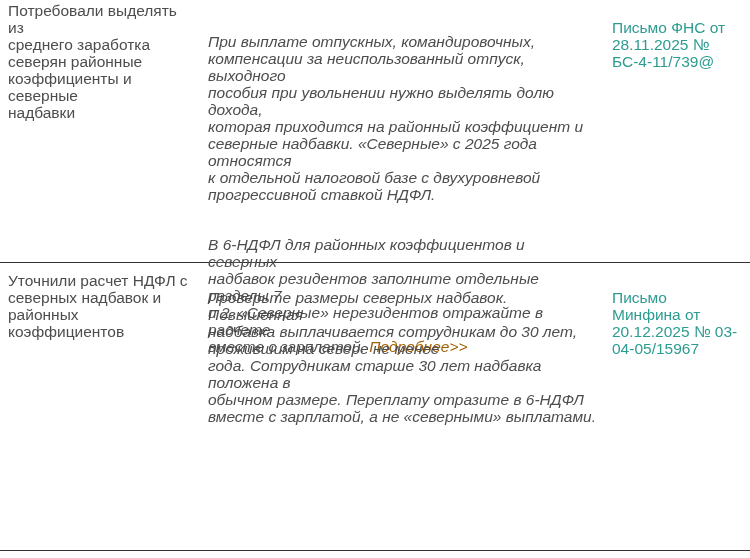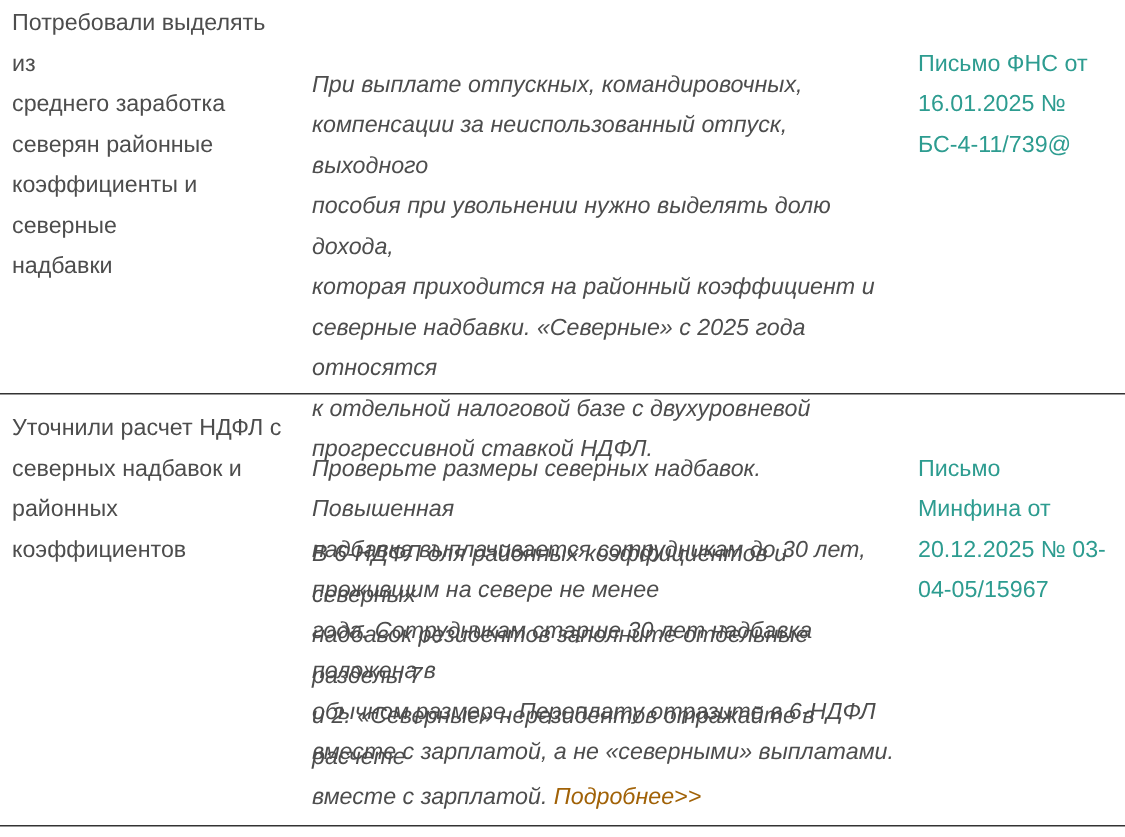--- a/index.html
+++ b/index.html
@@ -2,21 +2,21 @@
 <html><head>
 <meta charset="utf-8">
 <style>
   html, body { margin: 0; padding: 0; background: #ffffff; }
   .page {
     width: 750px;
     height: 558px;
     background: #ffffff;
     font-family: "Liberation Sans", sans-serif;
     font-size: 15.5px;
-    line-height: 27px;
+    line-height: 17px;
     color: #4d4d4d;
     overflow: hidden;
     box-sizing: border-box;
   }
   .row {
     display: grid;
     grid-template-columns: 208px 402px 140px;
     border-bottom: 1px solid #333333;
     box-sizing: border-box;
   }
@@ -62,21 +62,21 @@
 северные надбавки. «Северные» с 2025 года относятся
 к отдельной налоговой базе с двухуровневой
 прогрессивной ставкой НДФЛ.</span></p>
       <p class="para"><span>В 6-НДФЛ для районных коэффициентов и северных
 надбавок резидентов заполните отдельные разделы 7
 и 2. «Северные» нерезидентов отражайте в расчете
 вместе с зарплатой. </span><a class="more-link">Подробнее&gt;&gt;</a></p>
     </div>
     <div class="cell cell-source">
       <a class="source-link">Письмо ФНС от
-16.01.2025 №
+28.11.2025 №
 БС-4-11/739@</a>
     </div>
   </div>
 
   <div class="row row-2">
     <div class="cell cell-topic">Уточнили расчет НДФЛ с
 северных надбавок и
 районных коэффициентов</div>
     <div class="cell cell-desc">
       <p class="para"><span>Проверьте размеры северных надбавок. Повышенная

